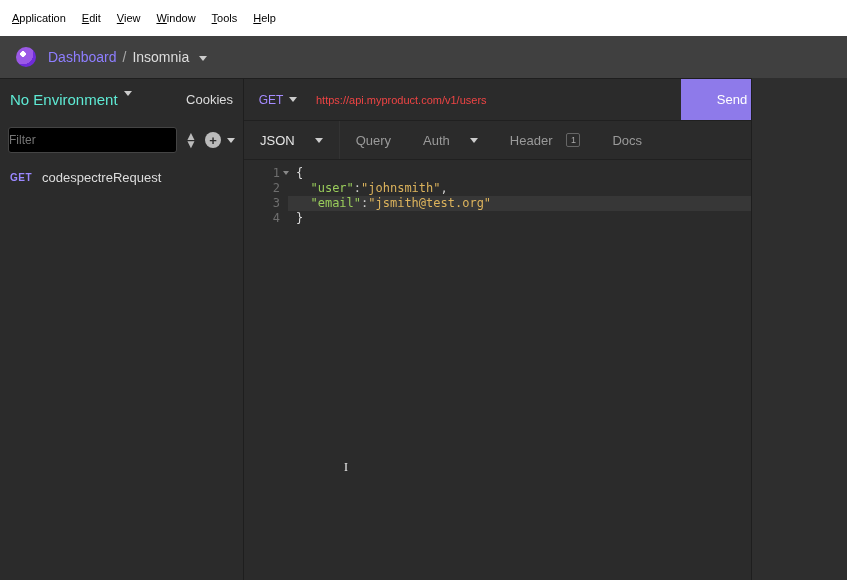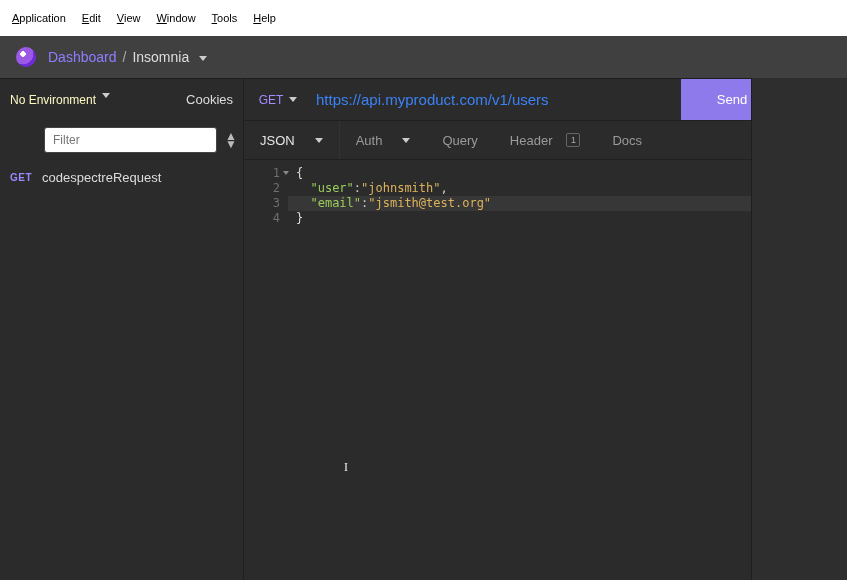--- a/index.html
+++ b/index.html
@@ -49,30 +49,30 @@
   .sidebar {
     width: 244px; background:#2b2b2b;
     display:flex; flex-direction:column;
     border-right:1px solid #1e1e1e;
   }
   .sb-top {
     height: 42px; display:flex; align-items:center;
     padding: 0 10px; justify-content: space-between;
     border-top:1px solid #1e1e1e;
   }
-  .env-btn { color:#fef9c3; font-size:12px; display:flex; align-items:flex-start;}
+  .env-btn { color:#5eead4; font-size:15px; display:flex; align-items:flex-start;}
   .cookies-btn { color:#ddd; font-size:13px; }
   .sb-filter {
     height: 40px; display:flex; align-items:center;
     padding: 0 8px; gap:8px;
   }
   .filter-input{
     flex:1; height:26px;
-    background:#ffffff; border:1px solid #444; border-radius:3px;
-    color:#888; font-size:12px; padding:0 8px;margin-left:36px;
+    background:#000000; border:1px solid #444; border-radius:3px;
+    color:#888; font-size:12px; padding:0 0;
   }
   .sort-icon { color:#bbb; font-size:12px; line-height:8px; text-align:center;}
   .add-icon {
     width:16px;height:16px;border-radius:50%;
     background:#bbb;color:#2b2b2b;
     display:flex;align-items:center;justify-content:center;
     font-weight:bold;font-size:13px;
   }
   .add-wrap{display:flex;align-items:center;}
   .sb-entry{
@@ -91,21 +91,21 @@
   .url-row{
     height:42px; display:flex; align-items:stretch;
     border-top:1px solid #1e1e1e;
   }
   .method-dd{
     width:68px; display:flex; align-items:center; justify-content:center;
     color:#a58bff; font-size:12px; font-weight:500;
   }
   .url-field{
     flex:1; display:flex; align-items:center;
-    color:#3b82f6; font-size:15px; padding:0 4px;
+    color:#ef4444; font-size:11px; padding:0 4px;
   }
   .send-btn{
     width:70px; background:#8e7aea; color:#fff;
     display:flex; align-items:center; justify-content:center;
     font-size:13px;
     padding-left:32px;
   }
   .tabs-row{
     height:40px; display:flex; align-items:stretch;
     border-top:1px solid #202020; border-bottom:1px solid #202020;
@@ -207,25 +207,25 @@
         </div>
         <div class="url-field">https://api.myproduct.com/v1/users</div>
         <div class="send-btn">Send</div>
       </div>
       <div class="tabs-row">
         <div class="tab active">
           <span>JSON</span>
           <span class="chev"></span>
         </div>
         <div class="tab">
+          <span>Query</span>
+        </div>
+        <div class="tab">
           <span>Auth</span>
           <span class="chev"></span>
-        </div>
-        <div class="tab">
-          <span>Query</span>
         </div>
         <div class="tab">
           <span>Header</span>
           <span class="badge-num">1</span>
         </div>
         <div class="tab">
           <span>Docs</span>
         </div>
       </div>
       <div class="editor">

